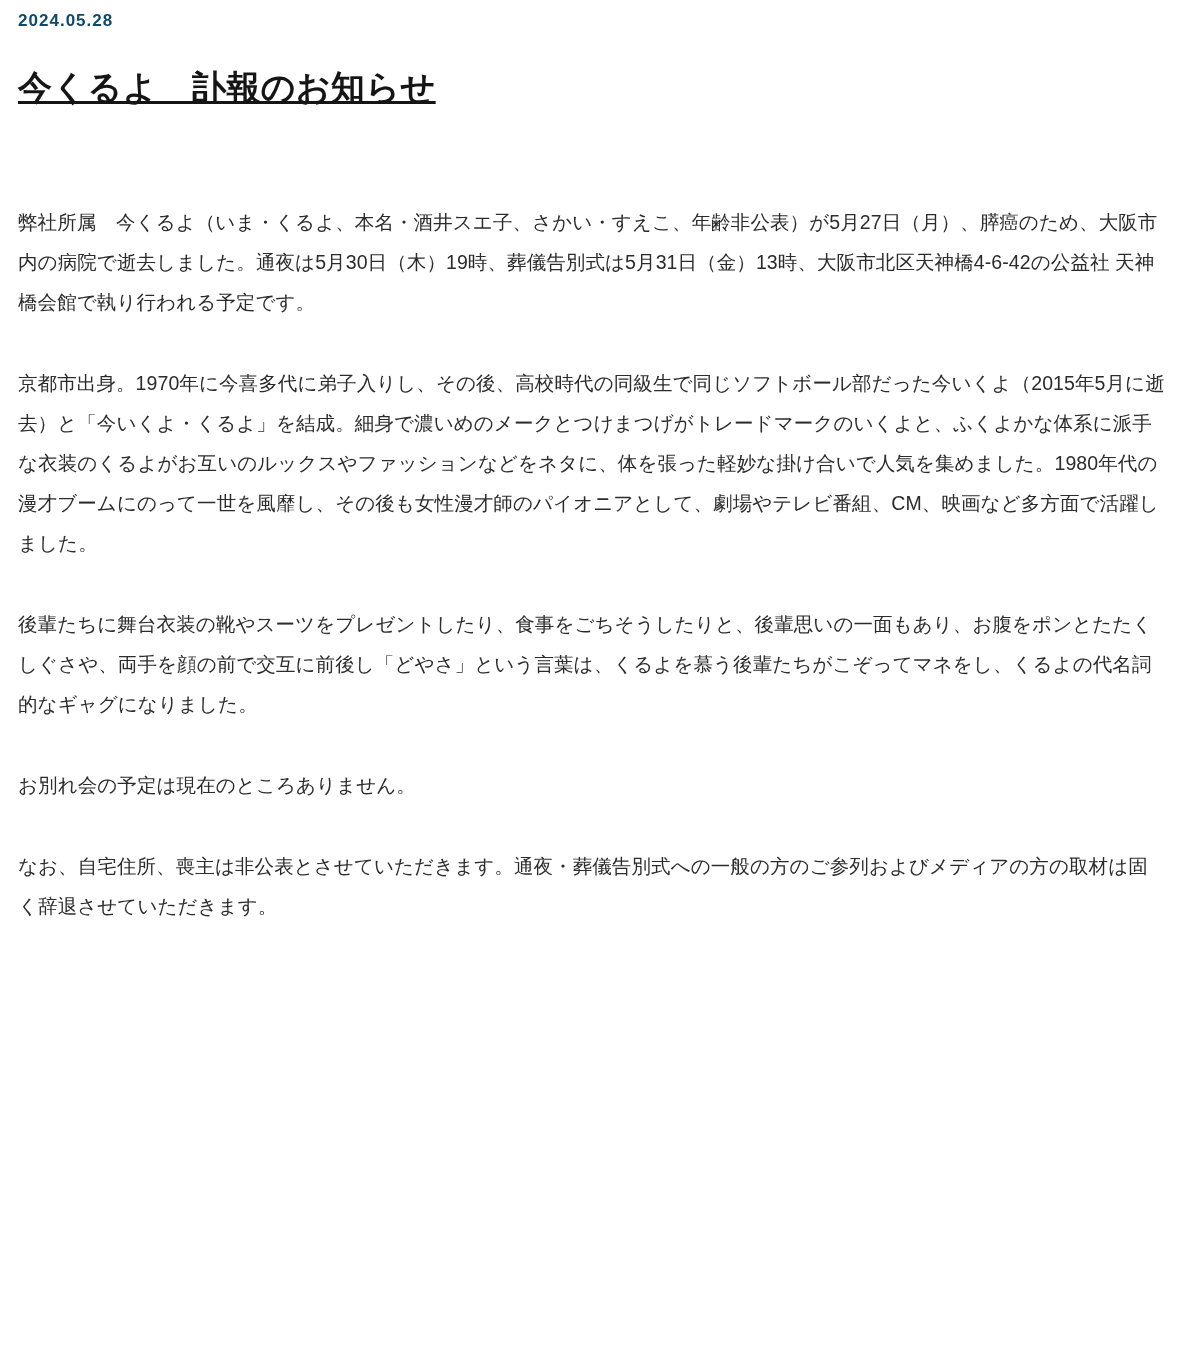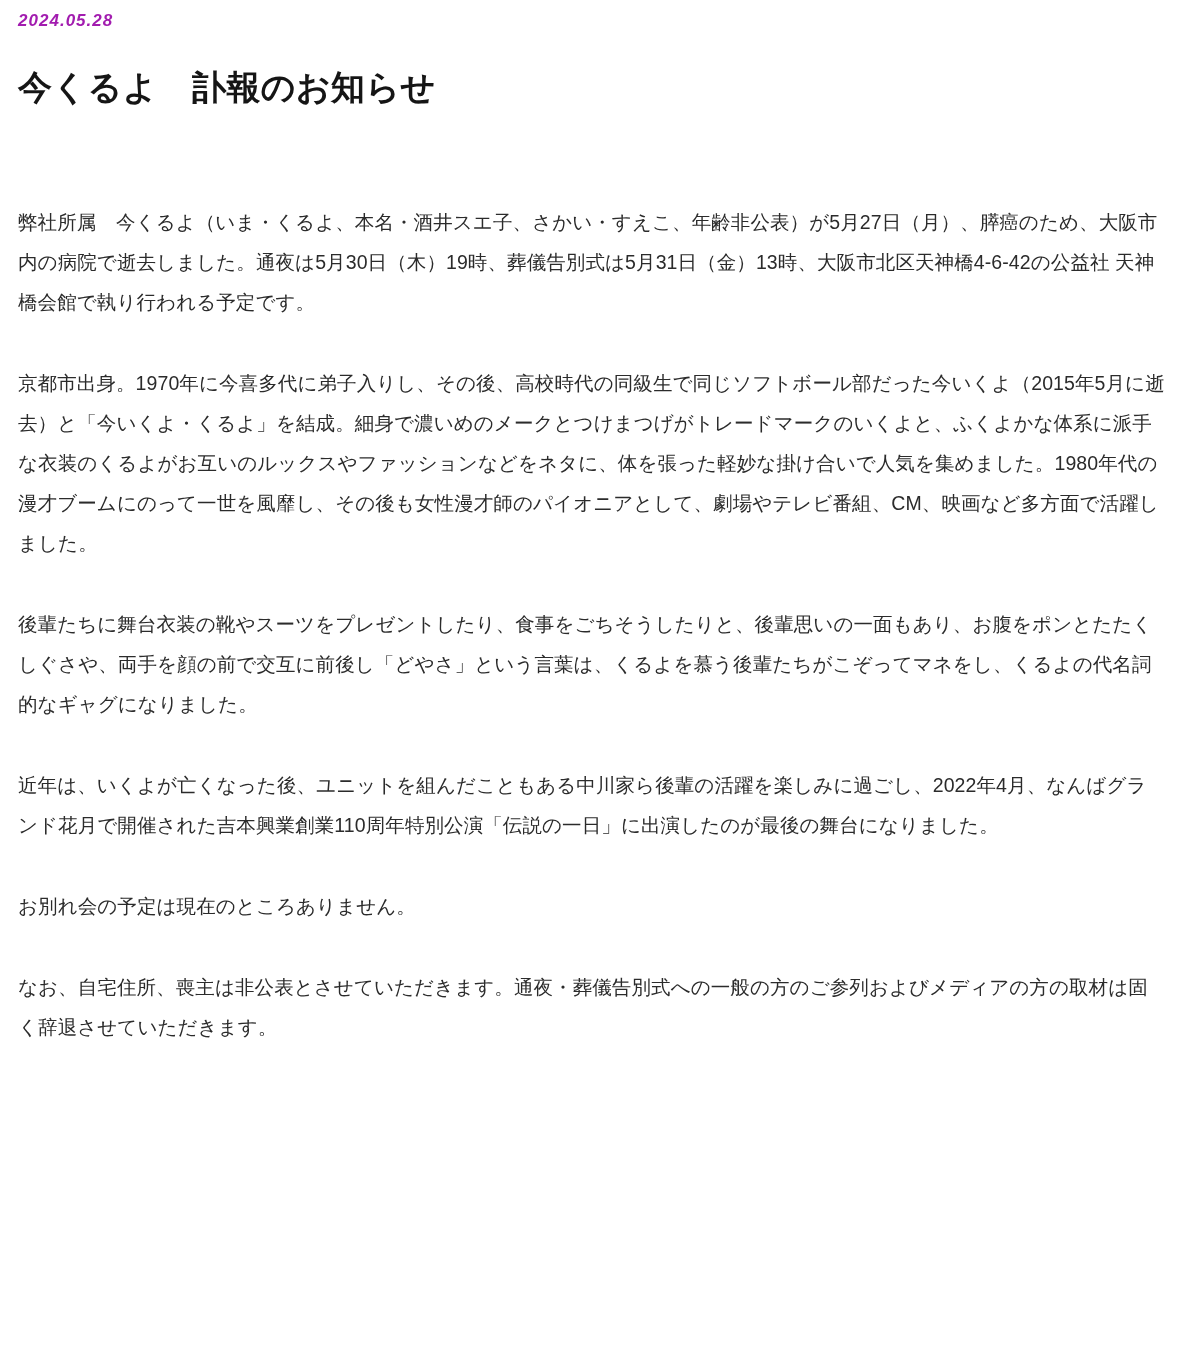--- a/index.html
+++ b/index.html
@@ -17,33 +17,33 @@
   }
   .page {
     box-sizing: border-box;
     width: 1200px;
     padding: 0 18px 0 18px;
   }
   .article-date {
     font-size: 17px;
     font-weight: 700;
     letter-spacing: 0.06em;
-    color: #a21caf;
+    color: #0c4a6e;
     padding-top: 10px;
     line-height: 1.3;
-    font-style: italic;
   }
   .article-title {
     font-size: 34px;
     font-weight: 700;
     color: #151515;
     letter-spacing: 0.01em;
     line-height: 1.35;
     margin: 33px 0 0 0;
     padding: 0;
+    text-decoration: underline;
   }
   .article-body {
     margin-top: 92px;
   }
   .article-body p {
     font-size: 19.5px;
     line-height: 2.05;
     color: #2b2b2b;
     margin: 0 16px 41px 0;
     letter-spacing: 0.005em;
@@ -61,18 +61,17 @@
 <div class="page">
 
   <div class="article-date">2024.05.28</div>
 
   <h1 class="article-title">今くるよ　訃報のお知らせ</h1>
 
   <div class="article-body">
     <p>弊社所属　今くるよ（いま・くるよ、本名・酒井スエ子、さかい・すえこ、年齢非公表）が5月27日（月）、膵癌のため、大阪市内の病院で逝去しました。通夜は5月30日（木）19時、葬儀告別式は5月31日（金）13時、大阪市北区天神橋4‐6‐42の公益社 天神橋会館で執り行われる予定です。</p>
     <p>京都市出身。1970年に今喜多代に弟子入りし、その後、高校時代の同級生で同じソフトボール部だった今いくよ（2015年5月に逝去）と「今いくよ・くるよ」を結成。細身で濃いめのメークとつけまつげがトレードマークのいくよと、ふくよかな体系に派手な衣装のくるよがお互いのルックスやファッションなどをネタに、体を張った軽妙な掛け合いで人気を集めました。1980年代の漫才ブームにのって一世を風靡し、その後も女性漫才師のパイオニアとして、劇場やテレビ番組、CM、映画など多方面で活躍しました。</p>
     <p>後輩たちに舞台衣装の靴やスーツをプレゼントしたり、食事をごちそうしたりと、後輩思いの一面もあり、お腹をポンとたたくしぐさや、両手を顔の前で交互に前後し「どやさ」という言葉は、くるよを慕う後輩たちがこぞってマネをし、くるよの代名詞的なギャグになりました。</p>
-    <p>近年は、いくよが亡くなった後、ユニットを組んだこともある中川家ら後輩の活躍を楽しみに過ごし、2022年4月、なんばグランド花月で開催された吉本興業創業110周年特別公演「伝説の一日」に出演したのが最後の舞台になりました。</p>
     <p>お別れ会の予定は現在のところありません。</p>
     <p>なお、自宅住所、喪主は非公表とさせていただきます。通夜・葬儀告別式への一般の方のご参列およびメディアの方の取材は固く辞退させていただきます。</p>
   </div>
 
 </div>
 
 </body></html>

